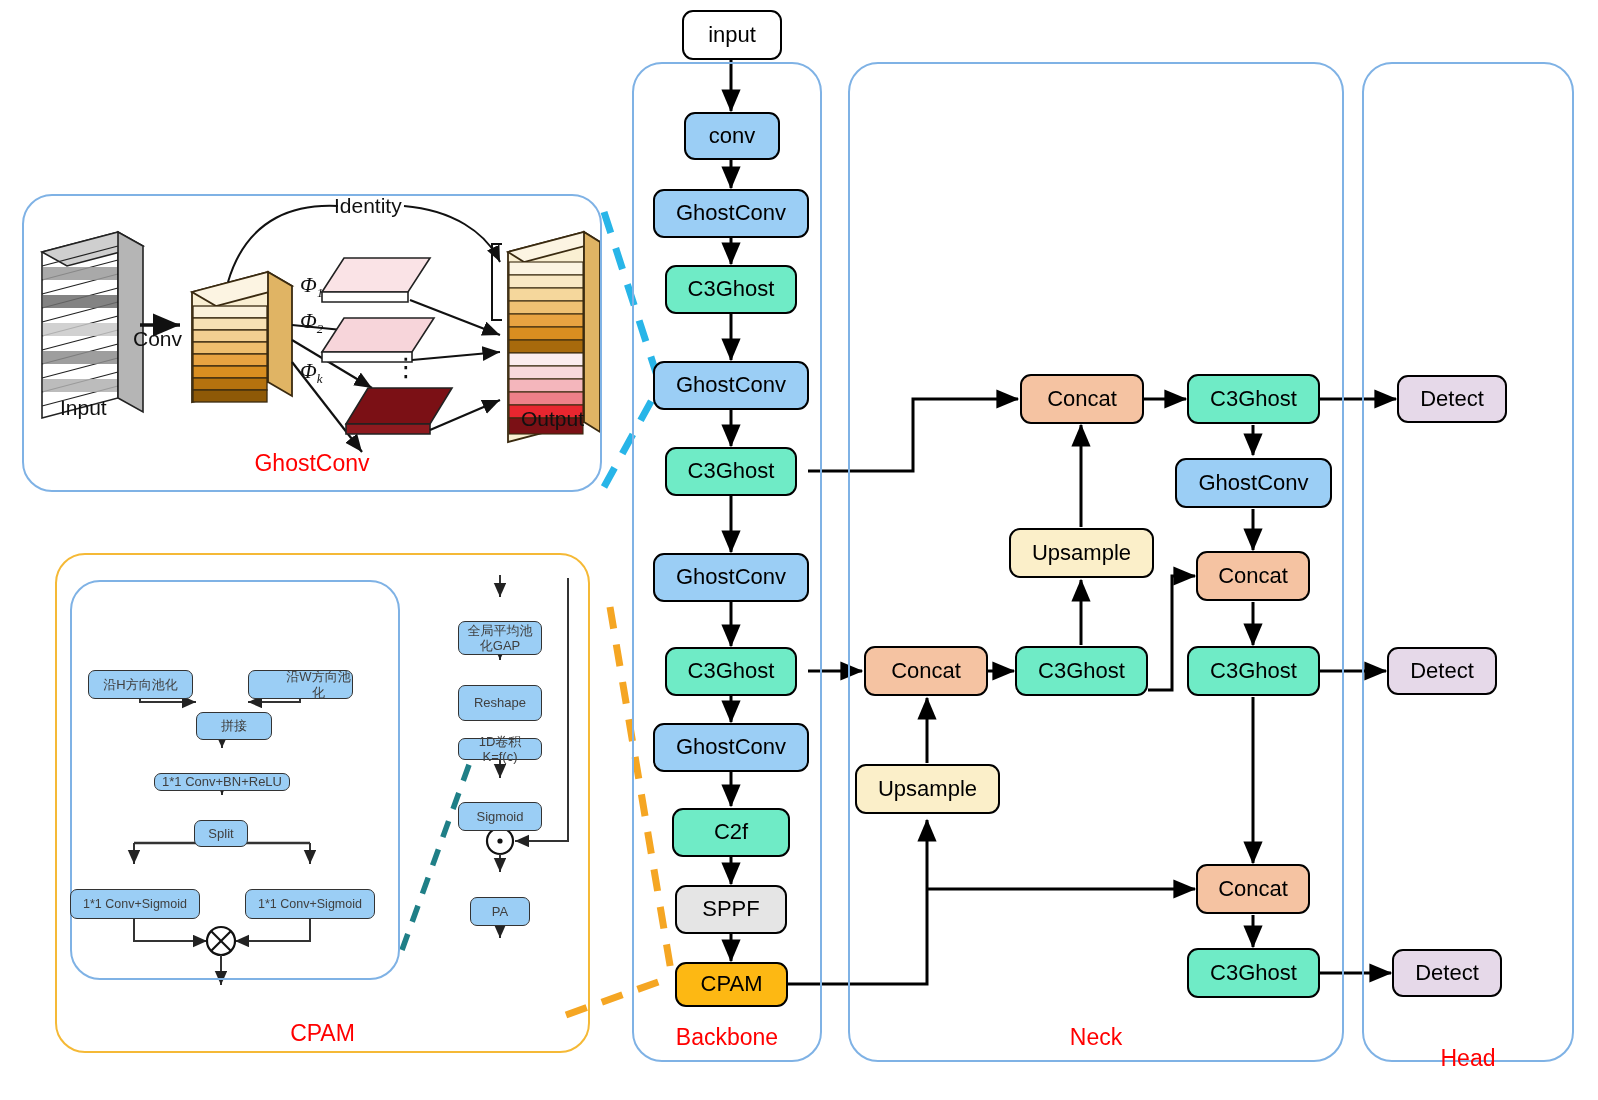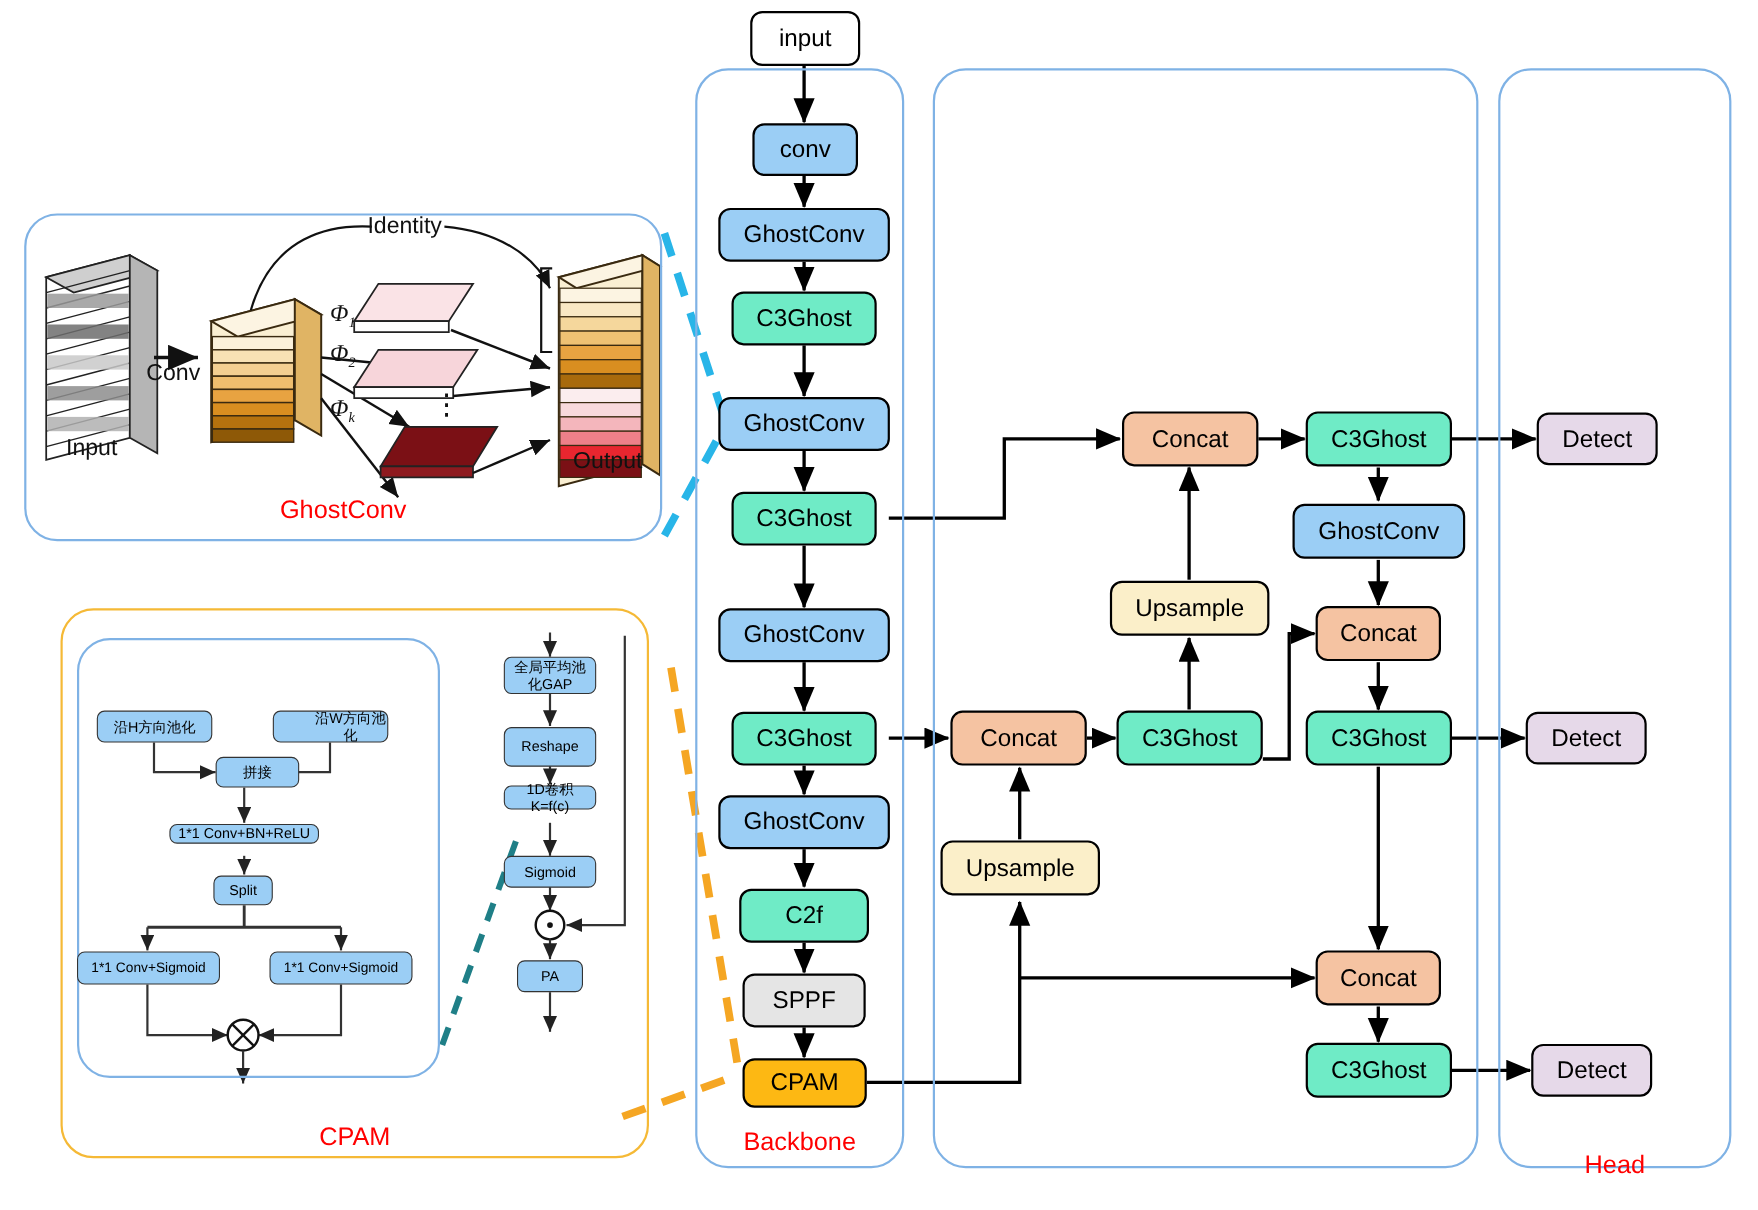--- a/index.html
+++ b/index.html
@@ -63,22 +63,23 @@
   
   .snode {
     position: absolute;
     display: flex; align-items: center; justify-content: center;
     background: #9BCEF5;
     border: 1.6px solid #333;
     border-radius: 7px;
     font-size: 13px;
     line-height: 1.18;
     text-align: center;
-    color: #000000;
+    color: #404040;
     z-index: 5;
+    margin-top: 24px;
   }
   .snode.tiny { font-size: 12.5px; }
 
   
   .gc-label {
     position: absolute;
     font-size: 21px; color: #111;
     z-index: 6; white-space: nowrap;
   }
   .gc-math {
@@ -338,20 +339,21 @@
   <div class="panel-label" style="left:22px; top:450px; width:580px;">GhostConv</div>
 
   <div class="panel panel-gold" style="left:55px; top:553px; width:535px; height:500px;"></div>
   <div class="panel" style="left:70px; top:580px; width:330px; height:400px;"></div>
   <div class="panel-label" style="left:55px; top:1020px; width:535px;">CPAM</div>
 
   <div class="panel" style="left:632px; top:62px; width:190px; height:1000px;"></div>
   <div class="panel-label" style="left:632px; top:1024px; width:190px;">Backbone</div>
 
   <div class="panel" style="left:848px; top:62px; width:496px; height:1000px;"></div>
+  <div class="panel-label" style="left:848px; top:1024px; width:496px;">Neck</div>
 
   <div class="panel" style="left:1362px; top:62px; width:212px; height:1000px;"></div>
   <div class="panel-label" style="left:1362px; top:1045px; width:212px;">Head</div>
 
   <div class="gc-label" style="left:60px; top:396px;">Input</div>
   <div class="gc-label" style="left:133px; top:327px;">Conv</div>
   <div class="gc-label" style="left:334px; top:194px;">Identity</div>
   <div class="gc-label" style="left:521px; top:407px;">Output</div>
 
   <div class="gc-math" style="left:300px; top:272px;">Φ<sub>1</sub></div>

